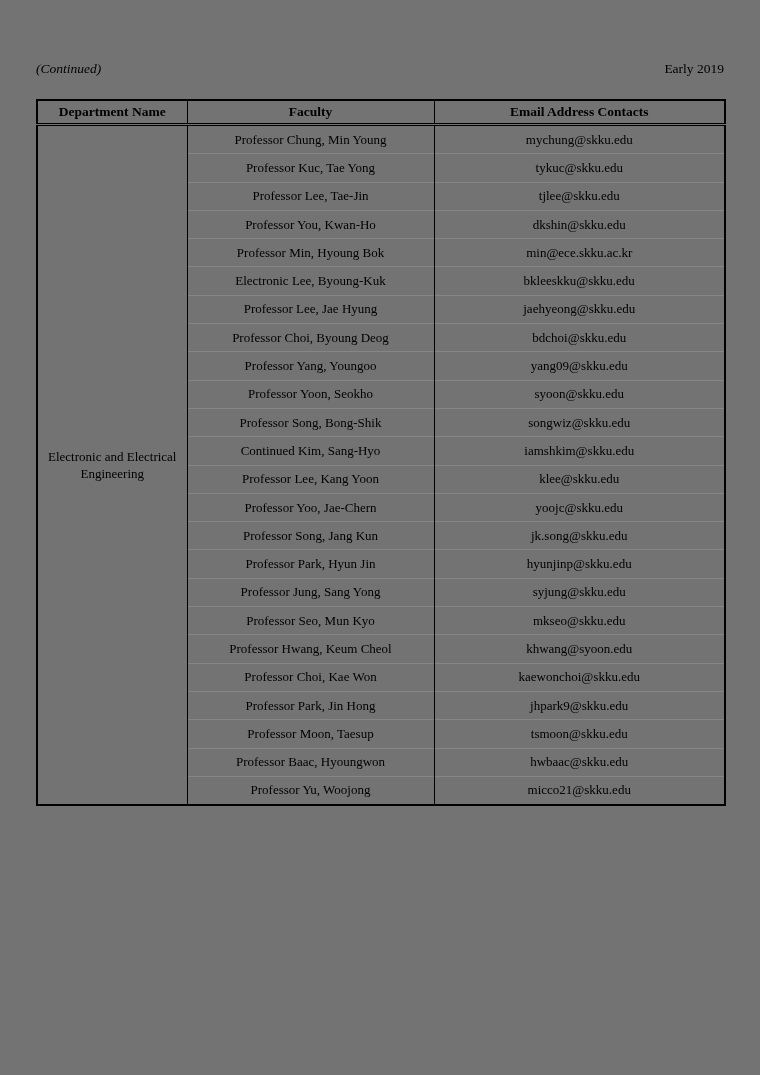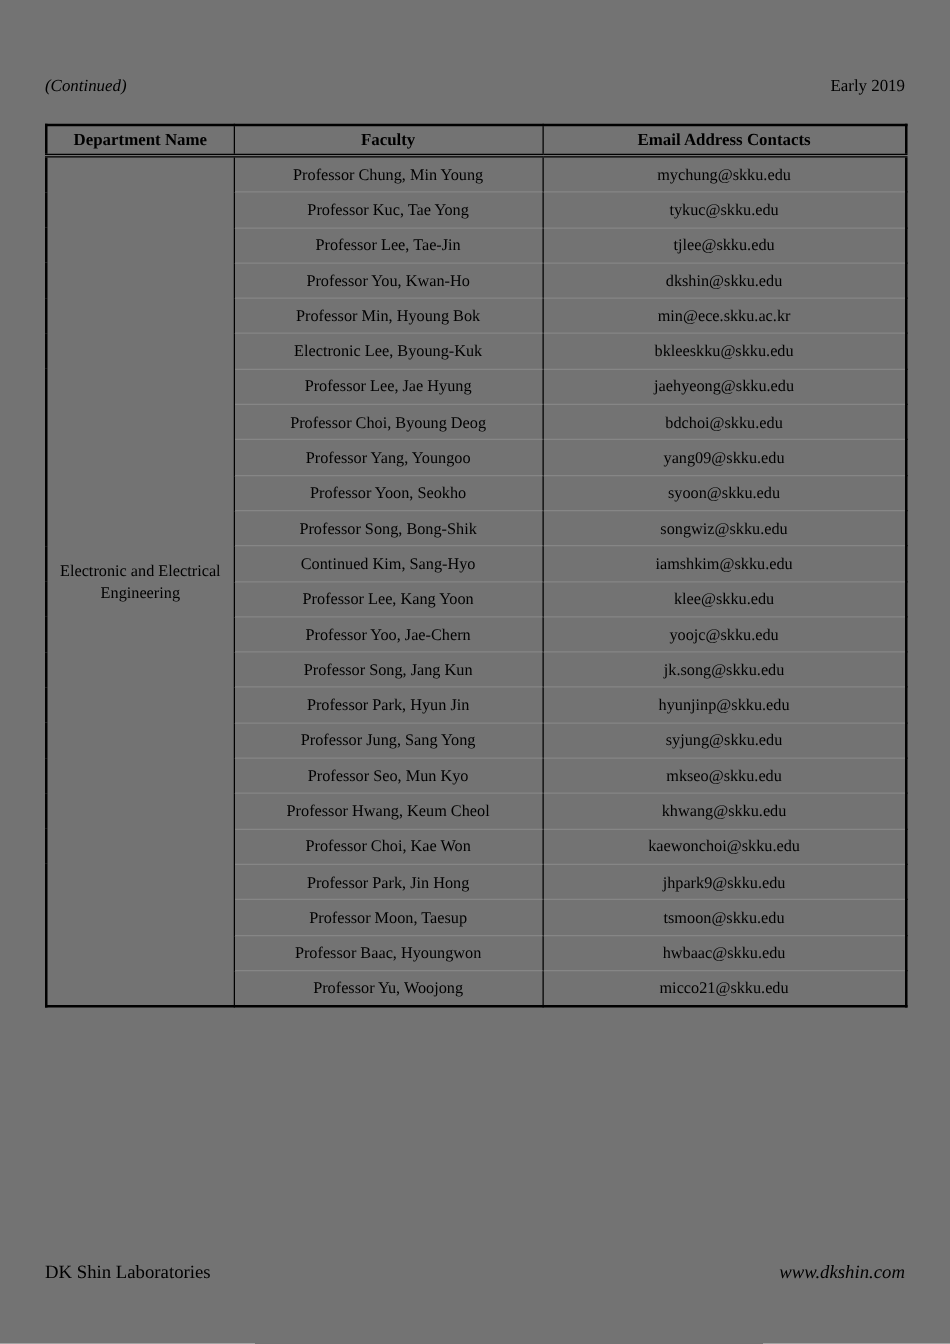--- a/index.html
+++ b/index.html
@@ -173,21 +173,21 @@
         <tr>
           <td class="faculty-cell">Professor Jung, Sang Yong</td>
           <td class="email-cell">syjung@skku.edu</td>
         </tr>
         <tr>
           <td class="faculty-cell">Professor Seo, Mun Kyo</td>
           <td class="email-cell">mkseo@skku.edu</td>
         </tr>
         <tr>
           <td class="faculty-cell">Professor Hwang, Keum Cheol</td>
-          <td class="email-cell">khwang@skku.edu</td>
+          <td class="email-cell">khwang@syoon.edu</td>
         </tr>
         <tr>
           <td class="faculty-cell">Professor Choi, Kae Won</td>
           <td class="email-cell">kaewonchoi@skku.edu</td>
         </tr>
         <tr>
           <td class="faculty-cell">Professor Park, Jin Hong</td>
           <td class="email-cell">jhpark9@skku.edu</td>
         </tr>
         <tr>
@@ -198,18 +198,14 @@
           <td class="faculty-cell">Professor Baac, Hyoungwon</td>
           <td class="email-cell">hwbaac@skku.edu</td>
         </tr>
         <tr>
           <td class="faculty-cell">Professor Yu, Woojong</td>
           <td class="email-cell">micco21@skku.edu</td>
         </tr>
       </tbody>
   </table>
 
-  <div class="footer-bar">
-    <span>DK Shin Laboratories</span>
-    <span class="site-url">www.dkshin.com</span>
-  </div>
 
 </div>
 
 </body></html>

